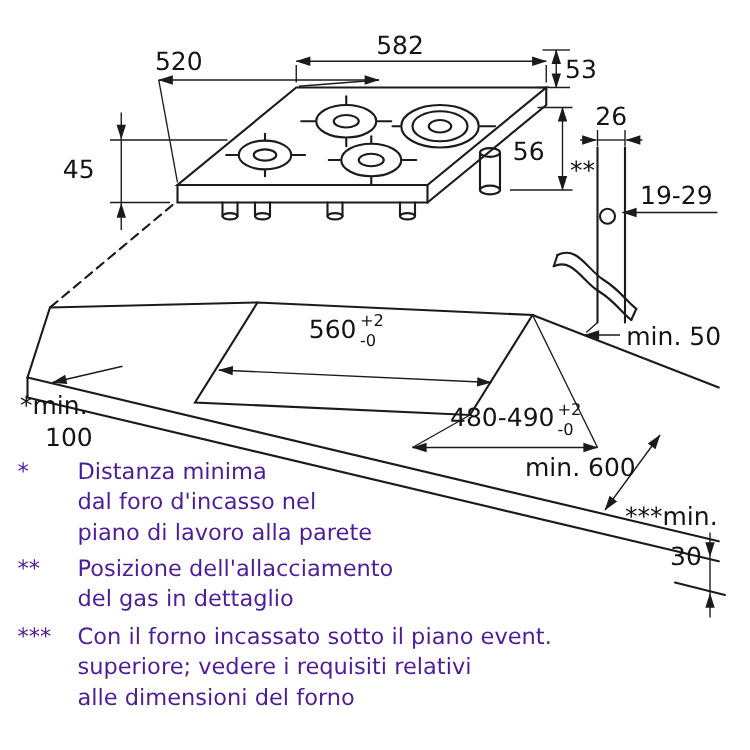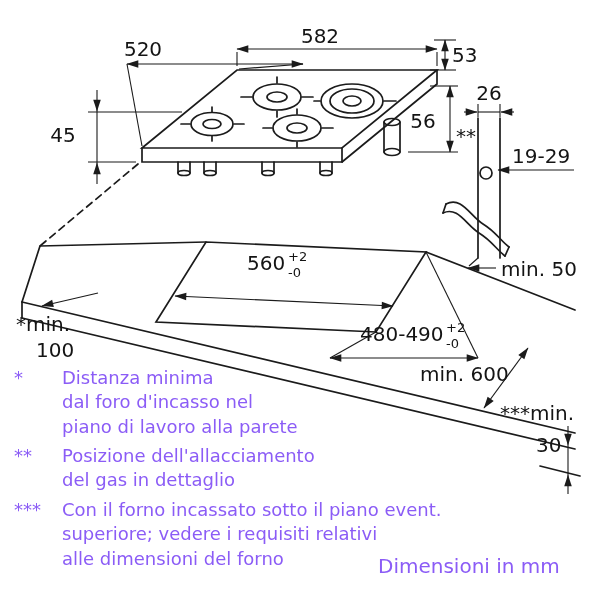--- a/index.html
+++ b/index.html
@@ -1,17 +1,17 @@
 <!DOCTYPE html>
 <html><head>
 <meta charset="utf-8">
 <style>
   html,body{margin:0;padding:0;background:#ffffff;}
   #stage{position:relative;width:600px;height:600px;background:#ffffff;overflow:hidden;
-         font-family:"DejaVu Sans","Liberation Sans",sans-serif;color:#8b5cf6;}
+         font-family:"DejaVu Sans","Liberation Sans",sans-serif;color:#4c1d95;}
   svg{position:absolute;left:0;top:0;}
   svg text{font-family:"DejaVu Sans","Liberation Sans",sans-serif;font-size:20px;fill:#141414;}
   svg text.tol{font-size:13px;}
   .drawing-stroke{stroke:#1b1b1b;stroke-width:1.7;fill:none;stroke-linecap:round;}
   .dim-stroke{stroke:#1b1b1b;stroke-width:1.1;fill:none;}
   .footnotes{position:absolute;left:0;top:0;width:600px;height:600px;pointer-events:none;}
   .fn{position:absolute;left:0;width:600px;font-size:18px;line-height:1.36;}
   .fn-marker{position:absolute;left:14px;top:0;}
   .fn-text{position:absolute;left:52px;top:0;white-space:pre-line;margin-left:10px;}
   .units{position:absolute;left:378px;top:554px;font-size:20px;}
@@ -205,14 +205,13 @@
 del gas in dettaglio</span>
     </div>
     <div class="fn" style="top:498px">
       <span class="fn-marker">***</span>
       <span class="fn-text">Con il forno incassato sotto il piano event.
 superiore; vedere i requisiti relativi
 alle dimensioni del forno</span>
     </div>
   </div>
 
-  <div class="units">Dimensioni in mm</div>
 </div>
 
 </body></html>

